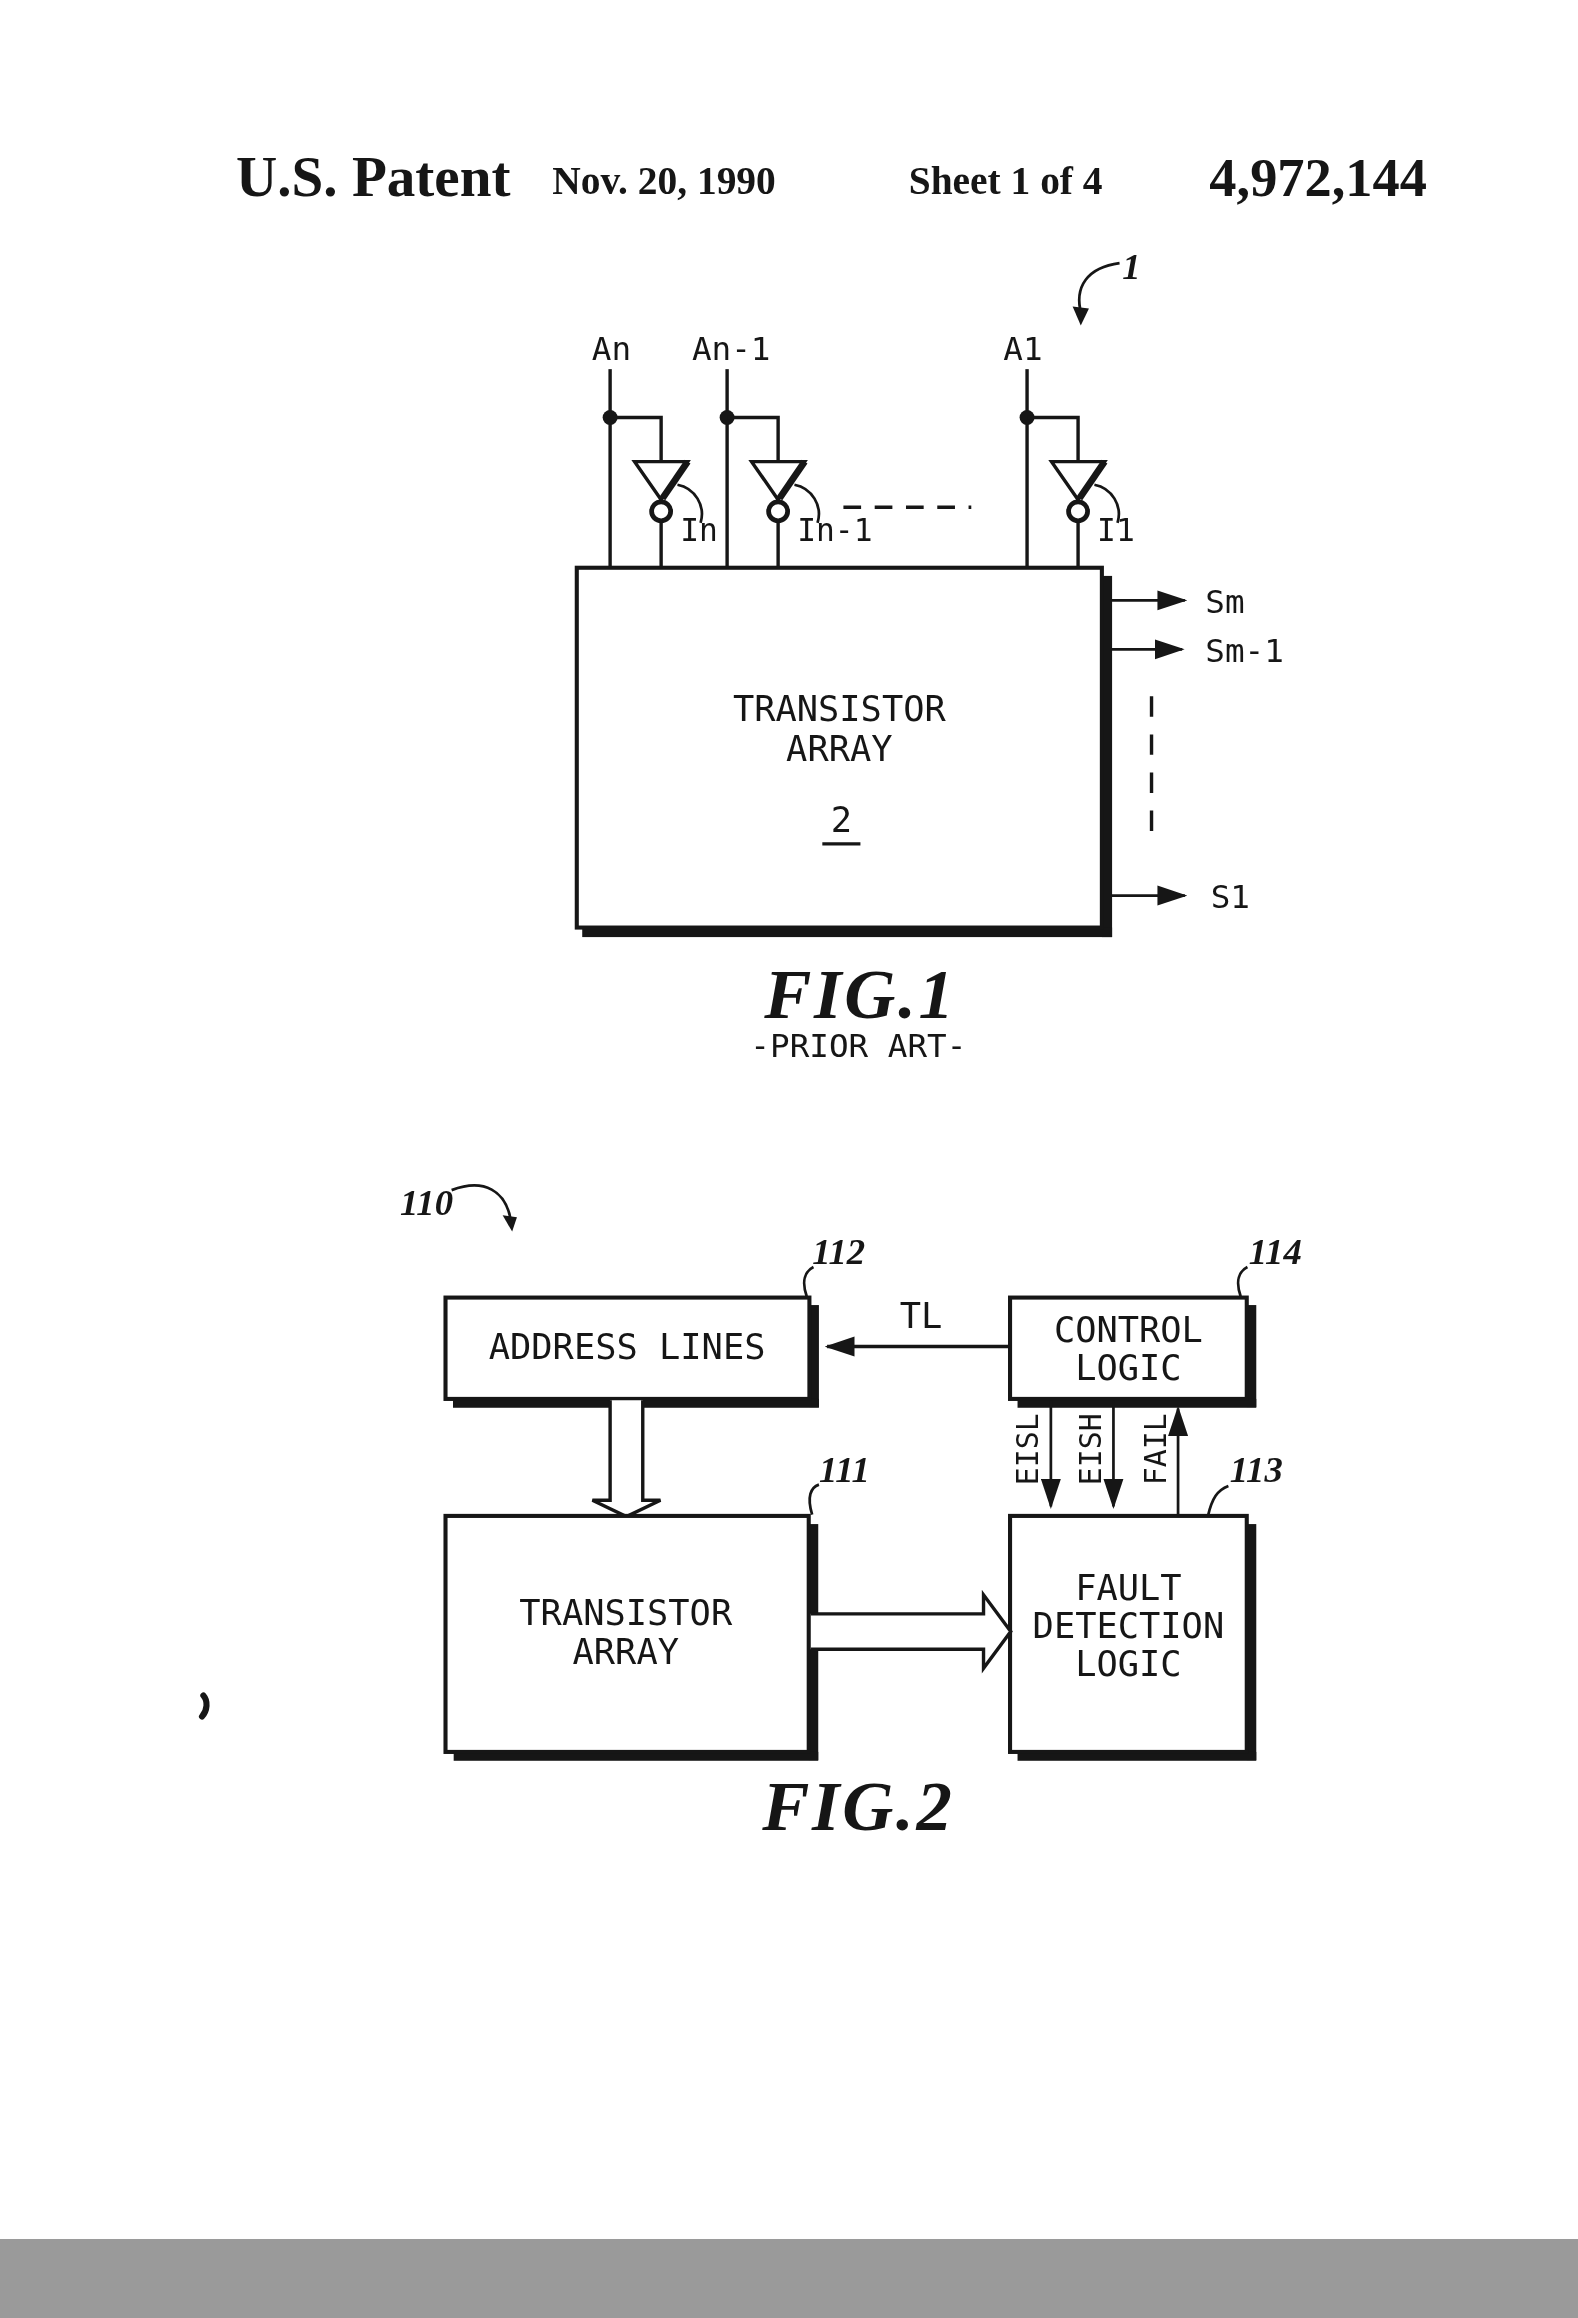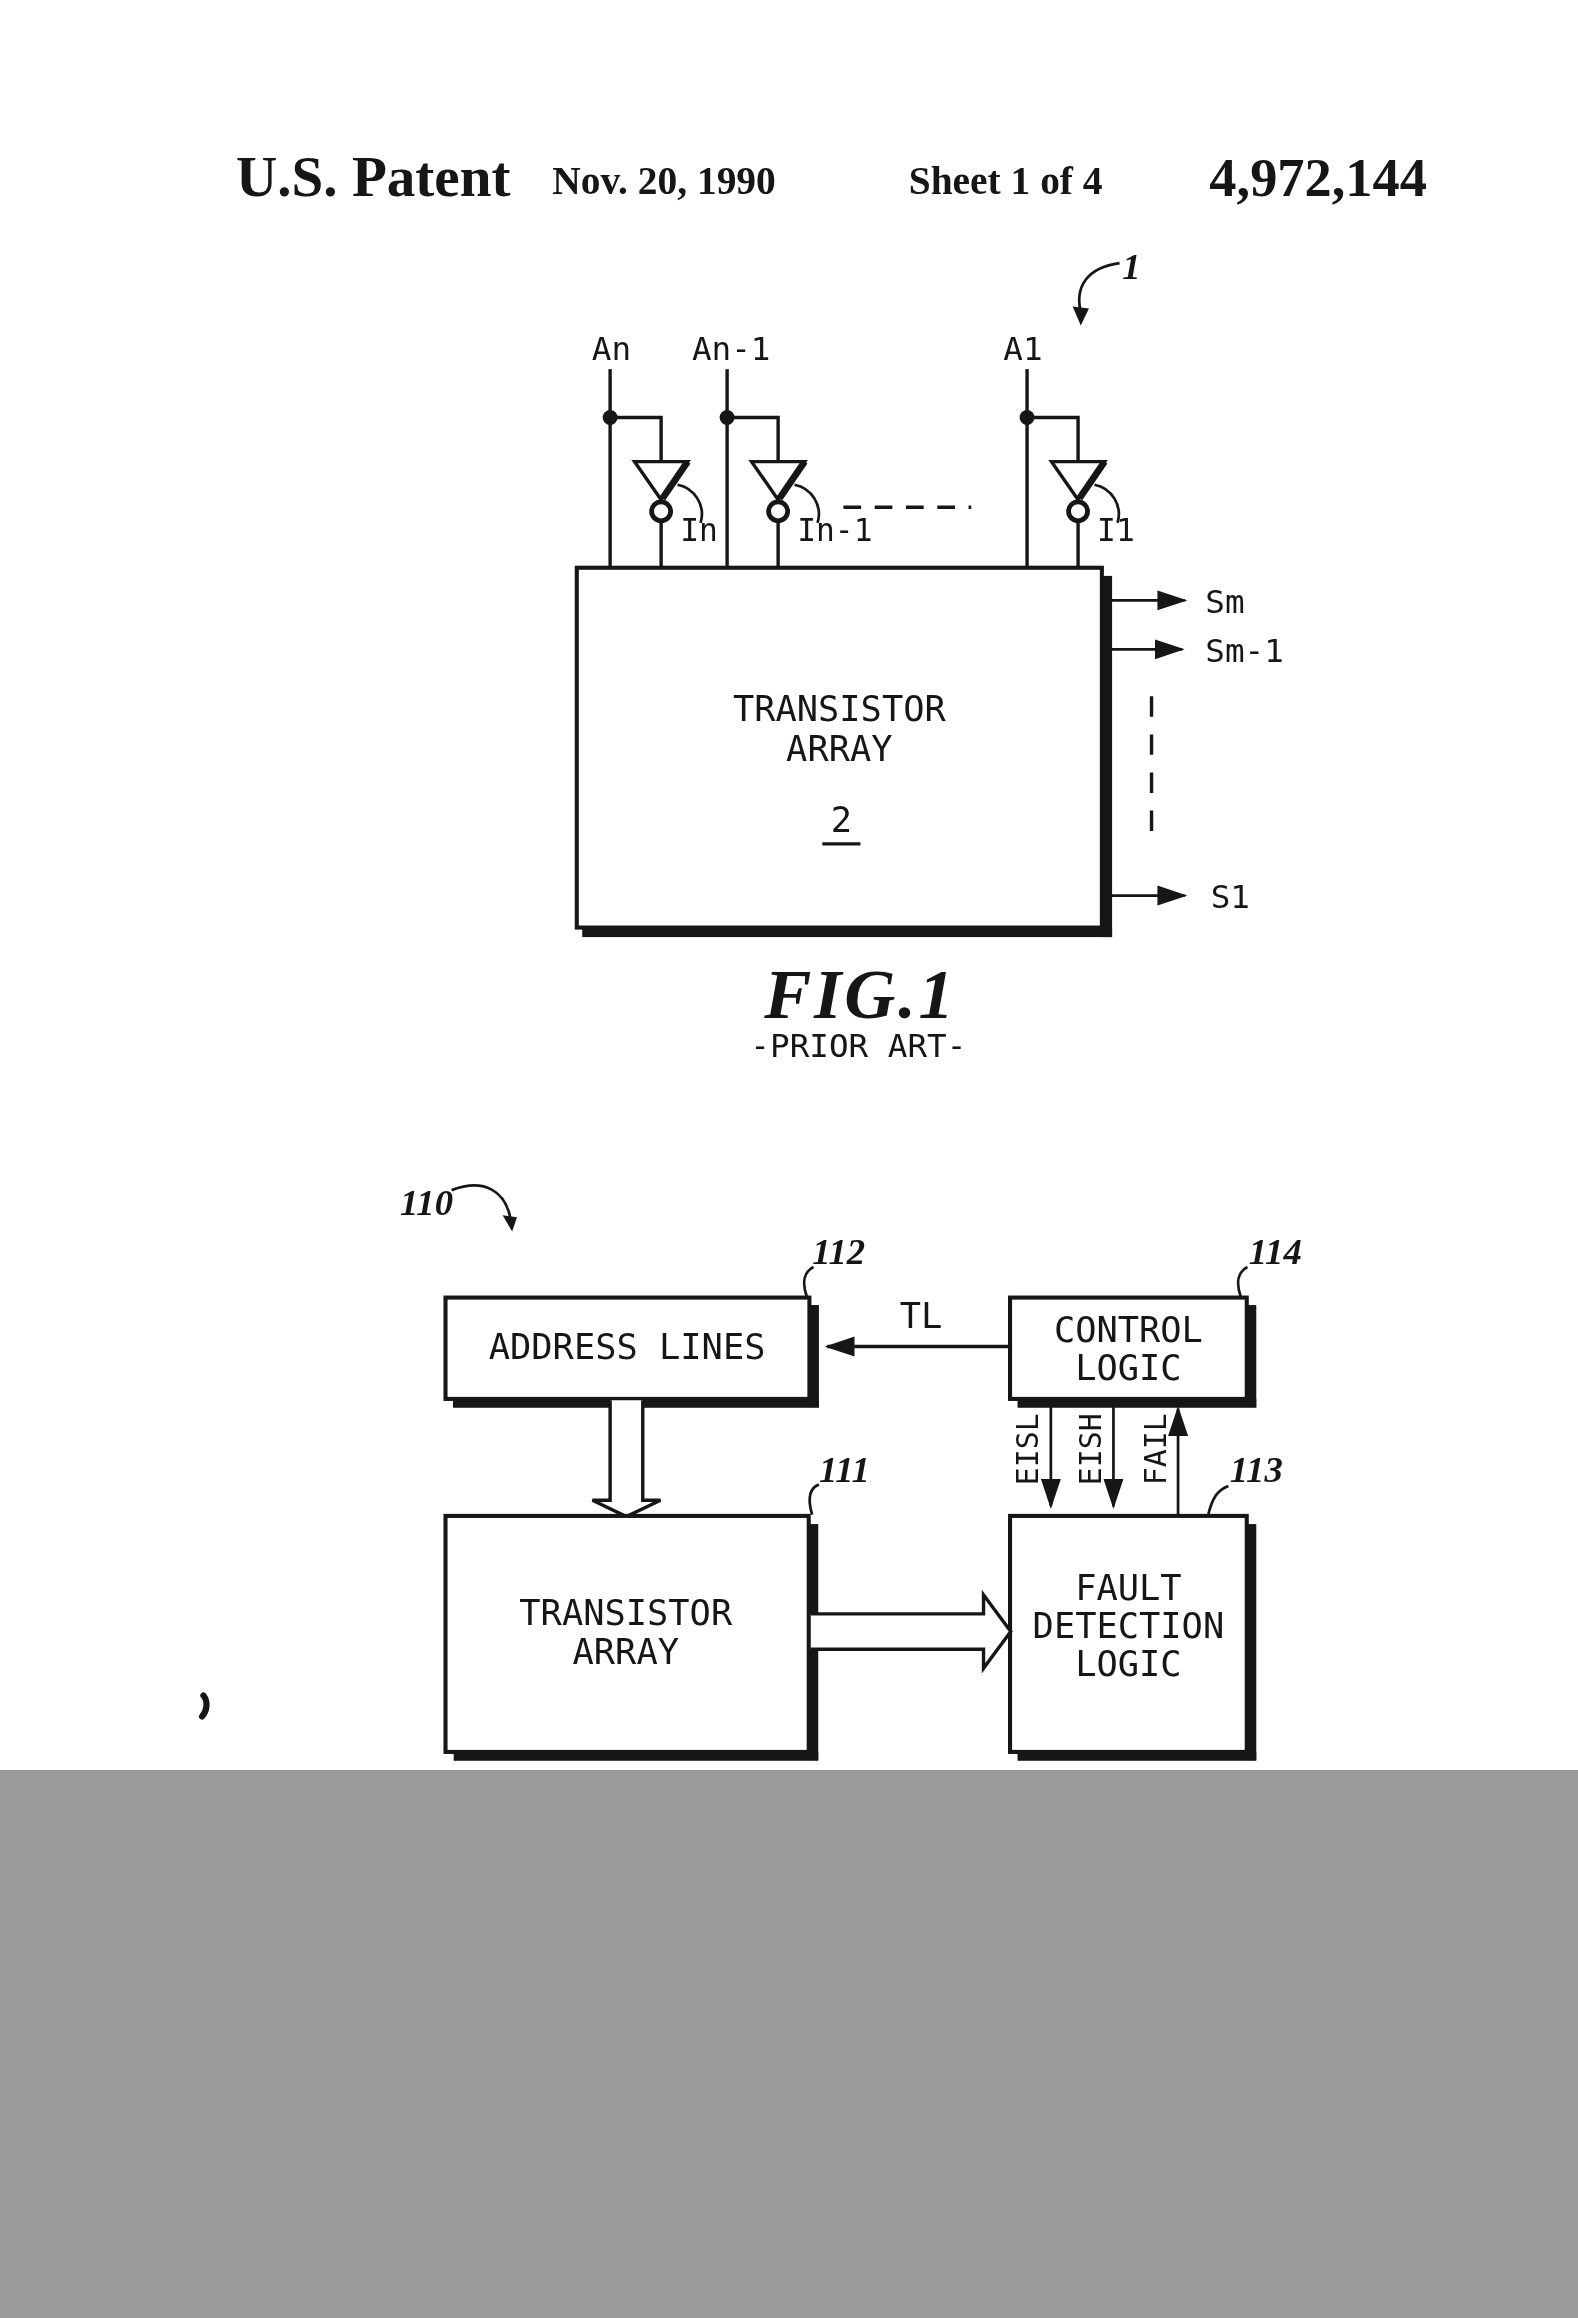--- a/index.html
+++ b/index.html
@@ -1,16 +1,16 @@
 <!DOCTYPE html>
 <html style="font-size:11px"><head>
 <meta charset="utf-8">
 <style>
   html,body{margin:0;padding:0;background:#9a9a9a;}
-  .page{position:relative;width:1578px;height:1770px;background:#ffffff;margin:0 auto;
+  .page{position:relative;width:1578px;height:2239px;background:#ffffff;margin:0 auto;
         font-family:"Liberation Sans",sans-serif;}
   svg{position:absolute;left:0;top:0;}
   
   .ln   {stroke:#161616;fill:none;stroke-width:5;}
   .ln4  {stroke:#161616;fill:none;stroke-width:4;}
   .thick{stroke:#161616;fill:none;stroke-width:10;}
   .box  {fill:#ffffff;stroke:#161616;stroke-width:6;}
   .shadow{fill:#161616;stroke:none;}
   .dotj {fill:#161616;stroke:none;}
   .bub  {fill:#ffffff;stroke:#161616;stroke-width:7;}

